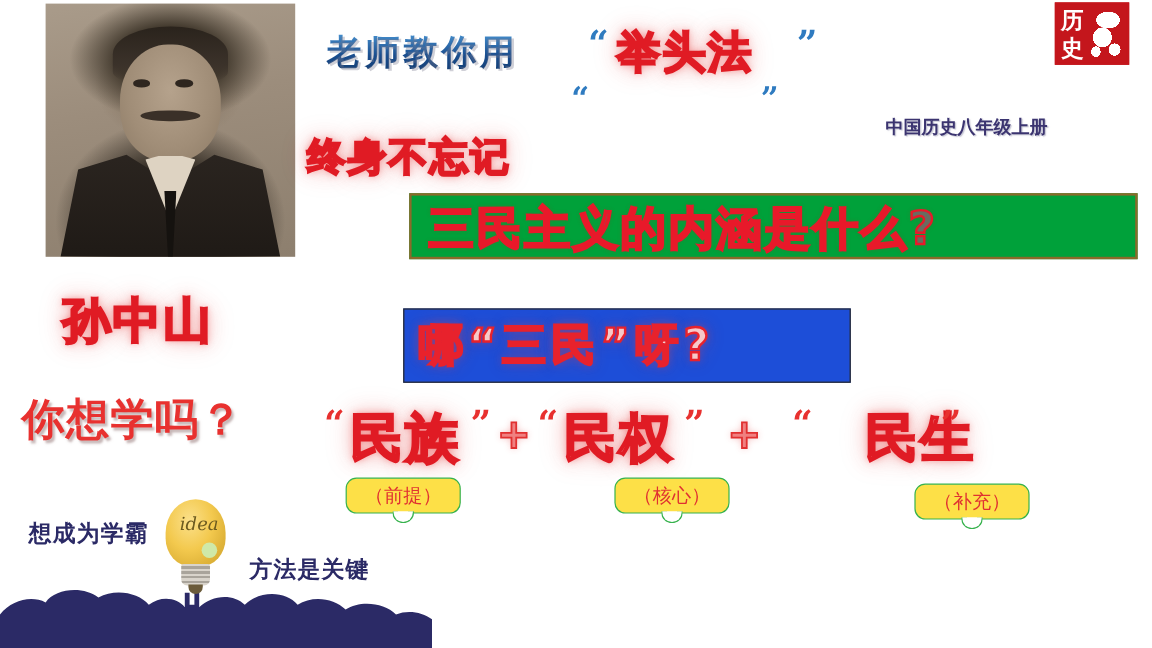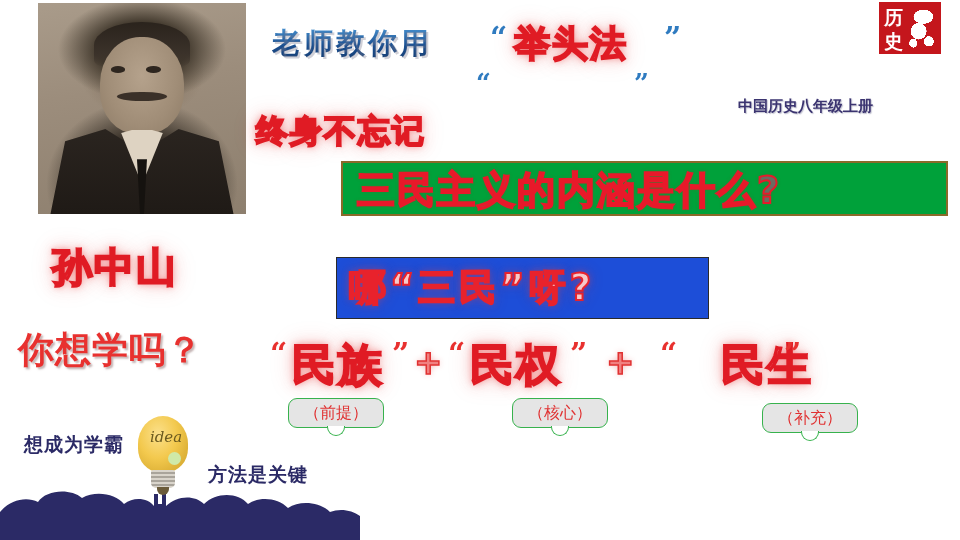--- a/index.html
+++ b/index.html
@@ -198,21 +198,21 @@
     -webkit-text-stroke: 2px #e8222c;
     text-shadow: 0 0 7px rgba(232,60,60,.5), 0 0 16px rgba(232,60,60,.3);
     letter-spacing: 4px;
     font-family: "DejaVu Sans", "Liberation Sans", sans-serif;
   }
 
   
   .callout {
     position: absolute;
     width: 96px; height: 30px;
-    background: #e5e5e5;
+    background: #fde047;
     border: 1.5px solid #37b24d;
     border-radius: 9px;
     box-sizing: border-box;
   }
   .callout .ctext {
     position: absolute;
     left: 0; right: 0; top: 2px;
     text-align: center;
     font-size: 16px;
     line-height: 24px;

